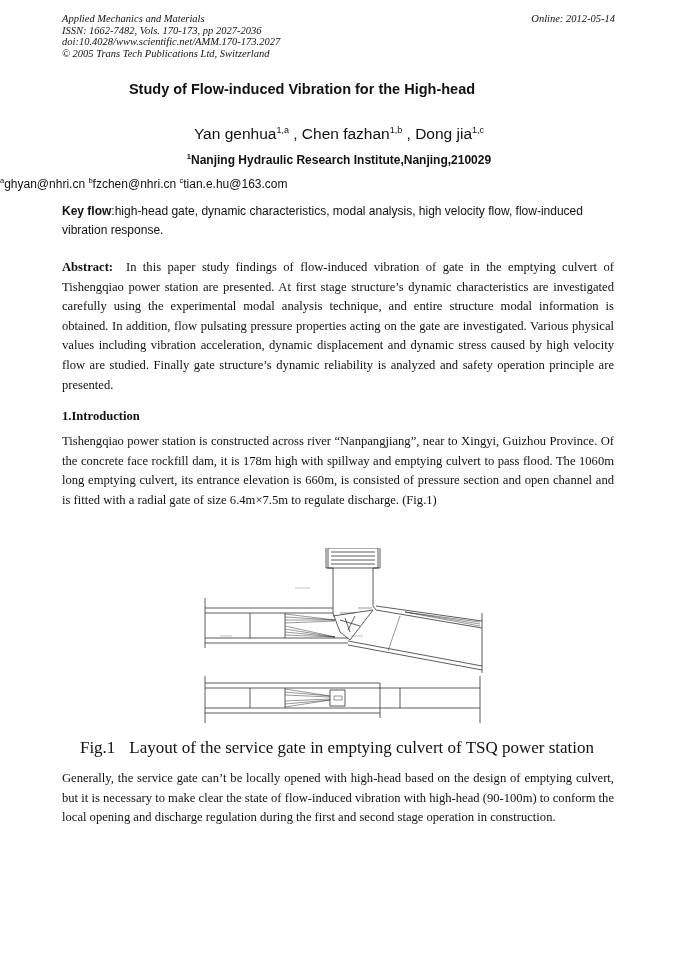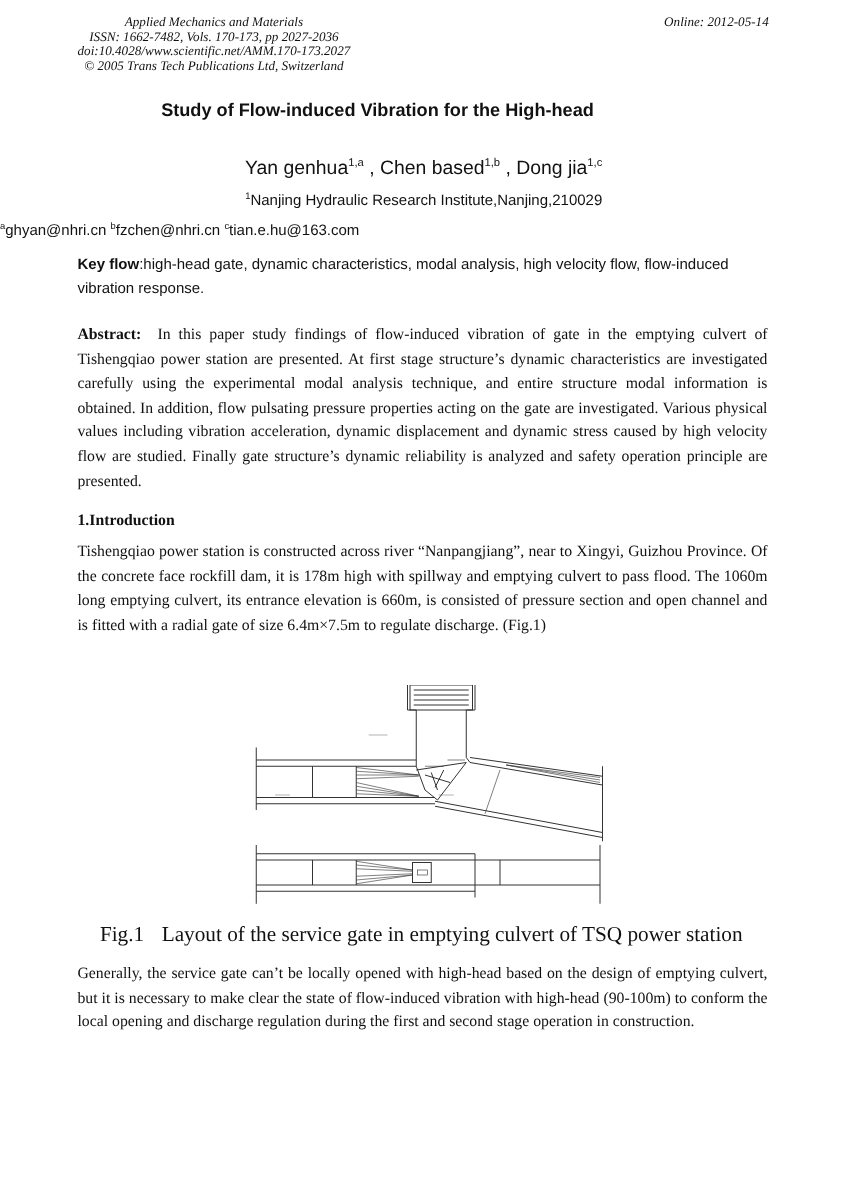--- a/index.html
+++ b/index.html
@@ -1,26 +1,26 @@
 <!DOCTYPE html>
 <html><head>
 <meta charset="utf-8">
 <style>
   html, body { margin:0; padding:0; background:#ffffff; }
   body { width:678px; height:959px; position:relative; overflow:hidden; color:#111; }
-  .serif { font-family: "Liberation Serif", "DejaVu Serif", serif; text-align: center; }
+  .serif { font-family: "Liberation Serif", "DejaVu Serif", serif; }
   .sans { font-family: "Liberation Sans", "DejaVu Sans", sans-serif; }
 
   .header-left { position:absolute; left:62px; top:13px; font-size:10.5px; line-height:11.5px; font-style:italic; }
   .header-right { position:absolute; right:63px; top:13px; font-size:10.5px; line-height:11.5px; font-style:italic; }
 
   .title { position:absolute; left:0; width:604px; top:80px; text-align:center; font-size:14.5px; font-weight:bold; line-height:18px; }
   .authors { position:absolute; left:0; width:678px; top:125px; text-align:center; font-size:15.5px; }
   .authors sup { font-size:9px; vertical-align: 6px; }
-  .affil { position:absolute; left:0; width:678px; top:152px; text-align:center; font-size:12px; }
+  .affil { position:absolute; left:0; width:678px; top:152px; text-align:center; font-size:12px;font-weight:bold; }
   .affil sup, .emails sup { font-size:7.5px; vertical-align:5px; }
   .emails { position:absolute; left:0; width:678px; top:176px; text-align:left; font-size:12px; }
 
   .keywords { position:absolute; left:62px; width:552px; top:202px; font-size:12px; line-height:19px; }
   .keywords b { font-weight:bold; }
 
   .para { position:absolute; left:62px; width:552px; font-size:12.6px; line-height:19.6px; text-align:justify; }
   .para b { font-weight:bold; }
   .abstract { top:258px; }
   .section-head { position:absolute; left:62px; top:409px; font-size:12.6px; font-weight:bold; }
@@ -44,21 +44,21 @@
   <div class="header-right serif">Online: 2012-05-14</div>
 </div>
 
 <div class="title sans">
   <div>Study of Flow-induced Vibration for the High-head</div>
 </div>
 
 <div class="authors sans">
   <span>Yan genhua</span><sup>1,a</sup>
   ,
-  <span>Chen based</span><sup>1,b</sup>
+  <span>Chen fazhan</span><sup>1,b</sup>
   ,
   <span>Dong jia</span><sup>1,c</sup>
 </div>
 
 <div class="affil sans"><sup>1</sup><span>Nanjing Hydraulic Research Institute,Nanjing,210029</span></div>
 
 <div class="emails sans"><sup>a</sup><span>ghyan@nhri.cn</span> <sup>b</sup><span>fzchen@nhri.cn</span> <sup>c</sup><span>tian.e.hu@163.com</span></div>
 
 <div class="keywords sans"><b>Key flow</b><span>:</span><span>high-head gate, dynamic characteristics, modal analysis, high velocity flow, flow-induced vibration response.</span></div>
 

